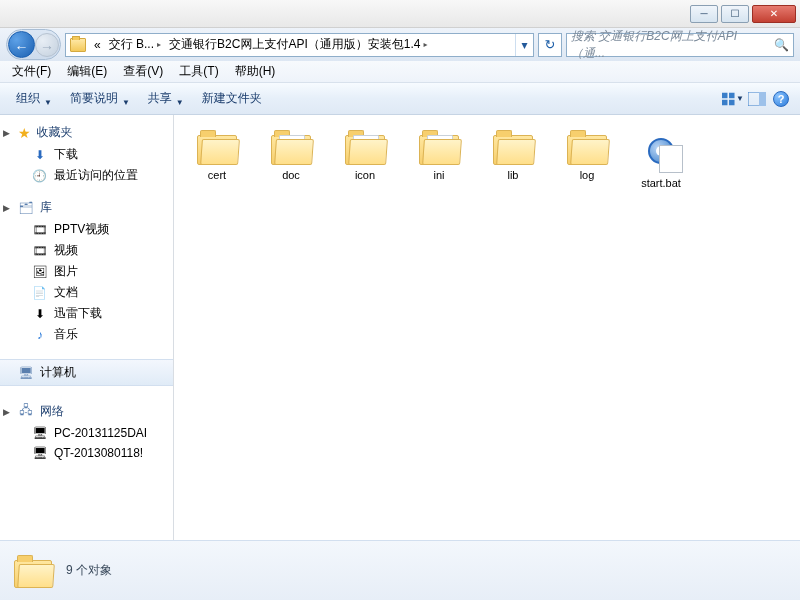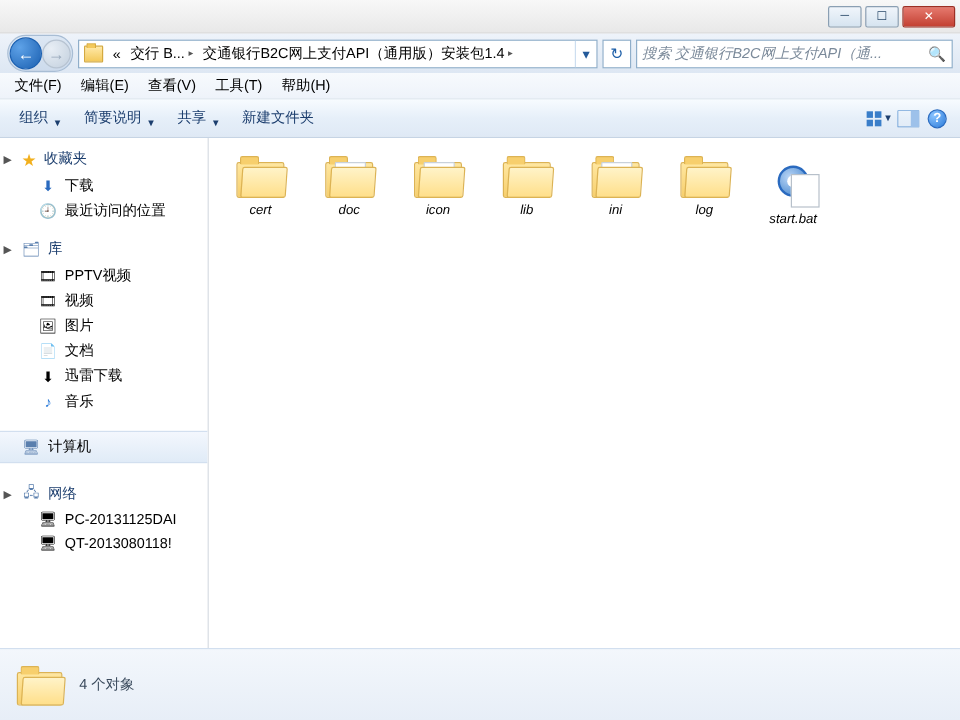--- a/index.html
+++ b/index.html
@@ -15,21 +15,21 @@
 .nav-circle { width: 27px; height: 27px; border-radius: 50%; background: radial-gradient(circle at 30% 30%, #5ea2e8, #1a5fb0); border: 1px solid #1a5fb0; display: flex; align-items: center; justify-content: center; color: #fff; font-size: 14px; }
 .nav-circle.disabled { background: radial-gradient(circle at 30% 30%, #e8eef5, #c3d0de); border-color:#b7c3d1; color:#9aaabc; width:24px; height:24px;}
 .nav-pair { display:flex; align-items:center; background: linear-gradient(#dce7f4,#cddbec); border:1px solid #a8bdd4; border-radius:16px; padding:1px; gap:0; }
 .addr-box { flex: 1; height: 24px; background: #fff; border: 1px solid #8faeca; display: flex; align-items: center; font-size: 12px; }
 .addr-seg { padding: 0 4px; display: flex; align-items: center; gap: 3px; height: 100%; }
 .addr-tri { font-size: 8px; color: #555; }
 .folder-mini { width:16px; height:14px; background:linear-gradient(#ffe9a8,#f3c95b); border:1px solid #d4a93f; border-radius:1px; position:relative; }
 .folder-mini::before{content:"";position:absolute;top:-3px;left:1px;width:6px;height:3px;background:#f3c95b;border:1px solid #d4a93f;border-bottom:none;border-radius:1px 1px 0 0;}
 .addr-drop { width:18px; display:flex; align-items:center; justify-content:center; border-left:1px solid #cddef0; height:100%; color:#245a9a;}
 .refresh-btn { width:24px; height:24px; background:#fff; border:1px solid #8faeca; display:flex; align-items:center; justify-content:center; color:#1e5fa8; font-size:13px;}
-.search-box { width: 264px; height: 24px; background: #fff; border: 1px solid #8faeca; display:flex; align-items:center; padding:0 4px; font-size:12px; color:#7b8a9a; font-style:italic; gap:4px; }
+.search-box { width: 228px; height: 24px; background: #fff; border: 1px solid #8faeca; display:flex; align-items:center; padding:0 4px; font-size:12px; color:#7b8a9a; font-style:italic; gap:4px; }
 .search-box .mag { color:#4a77b5; font-style:normal; margin-left:auto; }
 
 
 .menubar { height: 22px; background: linear-gradient(#f7fafd,#eef3fa); border-bottom:1px solid #d8e1ec; display:flex; align-items:center; padding:0 4px; font-size:12px; }
 .menubar span { padding: 20px 8px; }
 
 
 .toolbar { height: 32px; background: linear-gradient(#f7fbff,#e6eff9,#dfe9f5); border-bottom:1px solid #c6d4e4; display:flex; align-items:center; padding:0 8px; font-size:12px; color:#1c3e6e; gap:2px; }
 .tool-item { padding: 3px 8px; display:flex; align-items:flex-end; gap:4px; border-radius:2px;}
 .tool-drop { font-size:8px; color:#1c3e6e; }
@@ -50,21 +50,21 @@
 .ico { width:16px; height:16px; display:flex; align-items:center; justify-content:center; font-size:12px;}
 .ico-dl { color:#2a6abf;}
 .ico-desktop { width:14px; height:10px; background:#3a7ec9; border:1px solid #1f4e84; border-radius:1px; position:relative;}
 .ico-desktop::after{content:"";position:absolute;bottom:-3px;left:3px;width:8px;height:2px;background:#b0bfd0;}
 .ico-lib { color:#5a7fae; }
 .ico-comp { color:#5a7fae; }
 .ico-net { color:#5a7fae; }
 .computer-row { background:linear-gradient(#f3f7fd,#e0ebf7); border-top:1px solid #d2dfef; border-bottom:1px solid #d2dfef; margin:4px 0; padding:4px 8px 4px 18px; display:flex; align-items:center; gap:6px;}
 
 
-.content { flex:1; padding: 10px 6px; overflow:auto;font-style:italic; }
+.content { flex:1; padding: 10px 6px; overflow:auto; }
 .items { display:flex; flex-wrap:wrap; gap: 0px; }
 .item { width: 74px; height:90px; display:flex; flex-direction:column; align-items:center; text-align:center; font-size:11px; padding-top:4px; gap:4px;}
 .item .lbl { line-height:1.2; word-break:break-all; max-width:70px;}
 .folder-ico { width:44px; height:36px; position:relative; }
 .folder-back { position:absolute; bottom:0; left:2px; width:40px; height:30px; background:linear-gradient(#ffe7a0,#f7cf6d); border:1px solid #dcb354; border-radius:2px;}
 .folder-back::before{content:"";position:absolute;top:-6px;left:2px;width:14px;height:6px;background:#f7cf6d;border:1px solid #dcb354;border-bottom:none;border-radius:2px 2px 0 0;}
 .folder-front { position:absolute; bottom:0; left:6px; width:38px; height:26px; background:linear-gradient(#fff3c8,#ffdf8a); border:1px solid #dcb354; border-radius:2px; transform:skewX(-4deg);}
 .folder-inside { position:absolute; bottom:6px; left:10px; width:26px; height:24px; background:#fff; border:1px solid #c9d1da; border-radius:1px;}
 .folder-inside.picture { background:linear-gradient(#c8e6c9,#a7cfa9); }
 .file-ico { width:36px; height:44px; background:#fff; border:1px solid #b7c0ca; border-radius:1px; position:relative;}
@@ -251,31 +251,31 @@
           <div class="folder-ico">
             <div class="folder-back"></div>
             <div class="folder-inside"></div>
             <div class="folder-front"></div>
           </div>
           <div class="lbl">icon</div>
         </div>
         <div class="item">
           <div class="folder-ico">
             <div class="folder-back"></div>
+            <div class="folder-inside"></div>
+            <div class="folder-front"></div>
+          </div>
+          <div class="lbl">ini</div>
+        </div>
+        <div class="item">
+          <div class="folder-ico">
+            <div class="folder-back"></div>
             <div class="folder-front"></div>
           </div>
           <div class="lbl">lib</div>
-        </div>
-        <div class="item">
-          <div class="folder-ico">
-            <div class="folder-back"></div>
-            <div class="folder-inside"></div>
-            <div class="folder-front"></div>
-          </div>
-          <div class="lbl">ini</div>
         </div>
         <div class="item">
           <div class="folder-ico">
             <div class="folder-back"></div>
             <div class="folder-front"></div>
           </div>
           <div class="lbl">log</div>
         </div>
         <div class="item">
           <div class="bat-ico">
@@ -286,14 +286,14 @@
         </div>
       </div>
   </div>
 </div>
 
 <div class="status">
   <div class="status-folder">
     <div class="folder-back"></div>
       <div class="folder-front"></div>
   </div>
-  <span>4 个对象</span>
+  <span>9 个对象</span>
 </div>
 
 </body></html>

